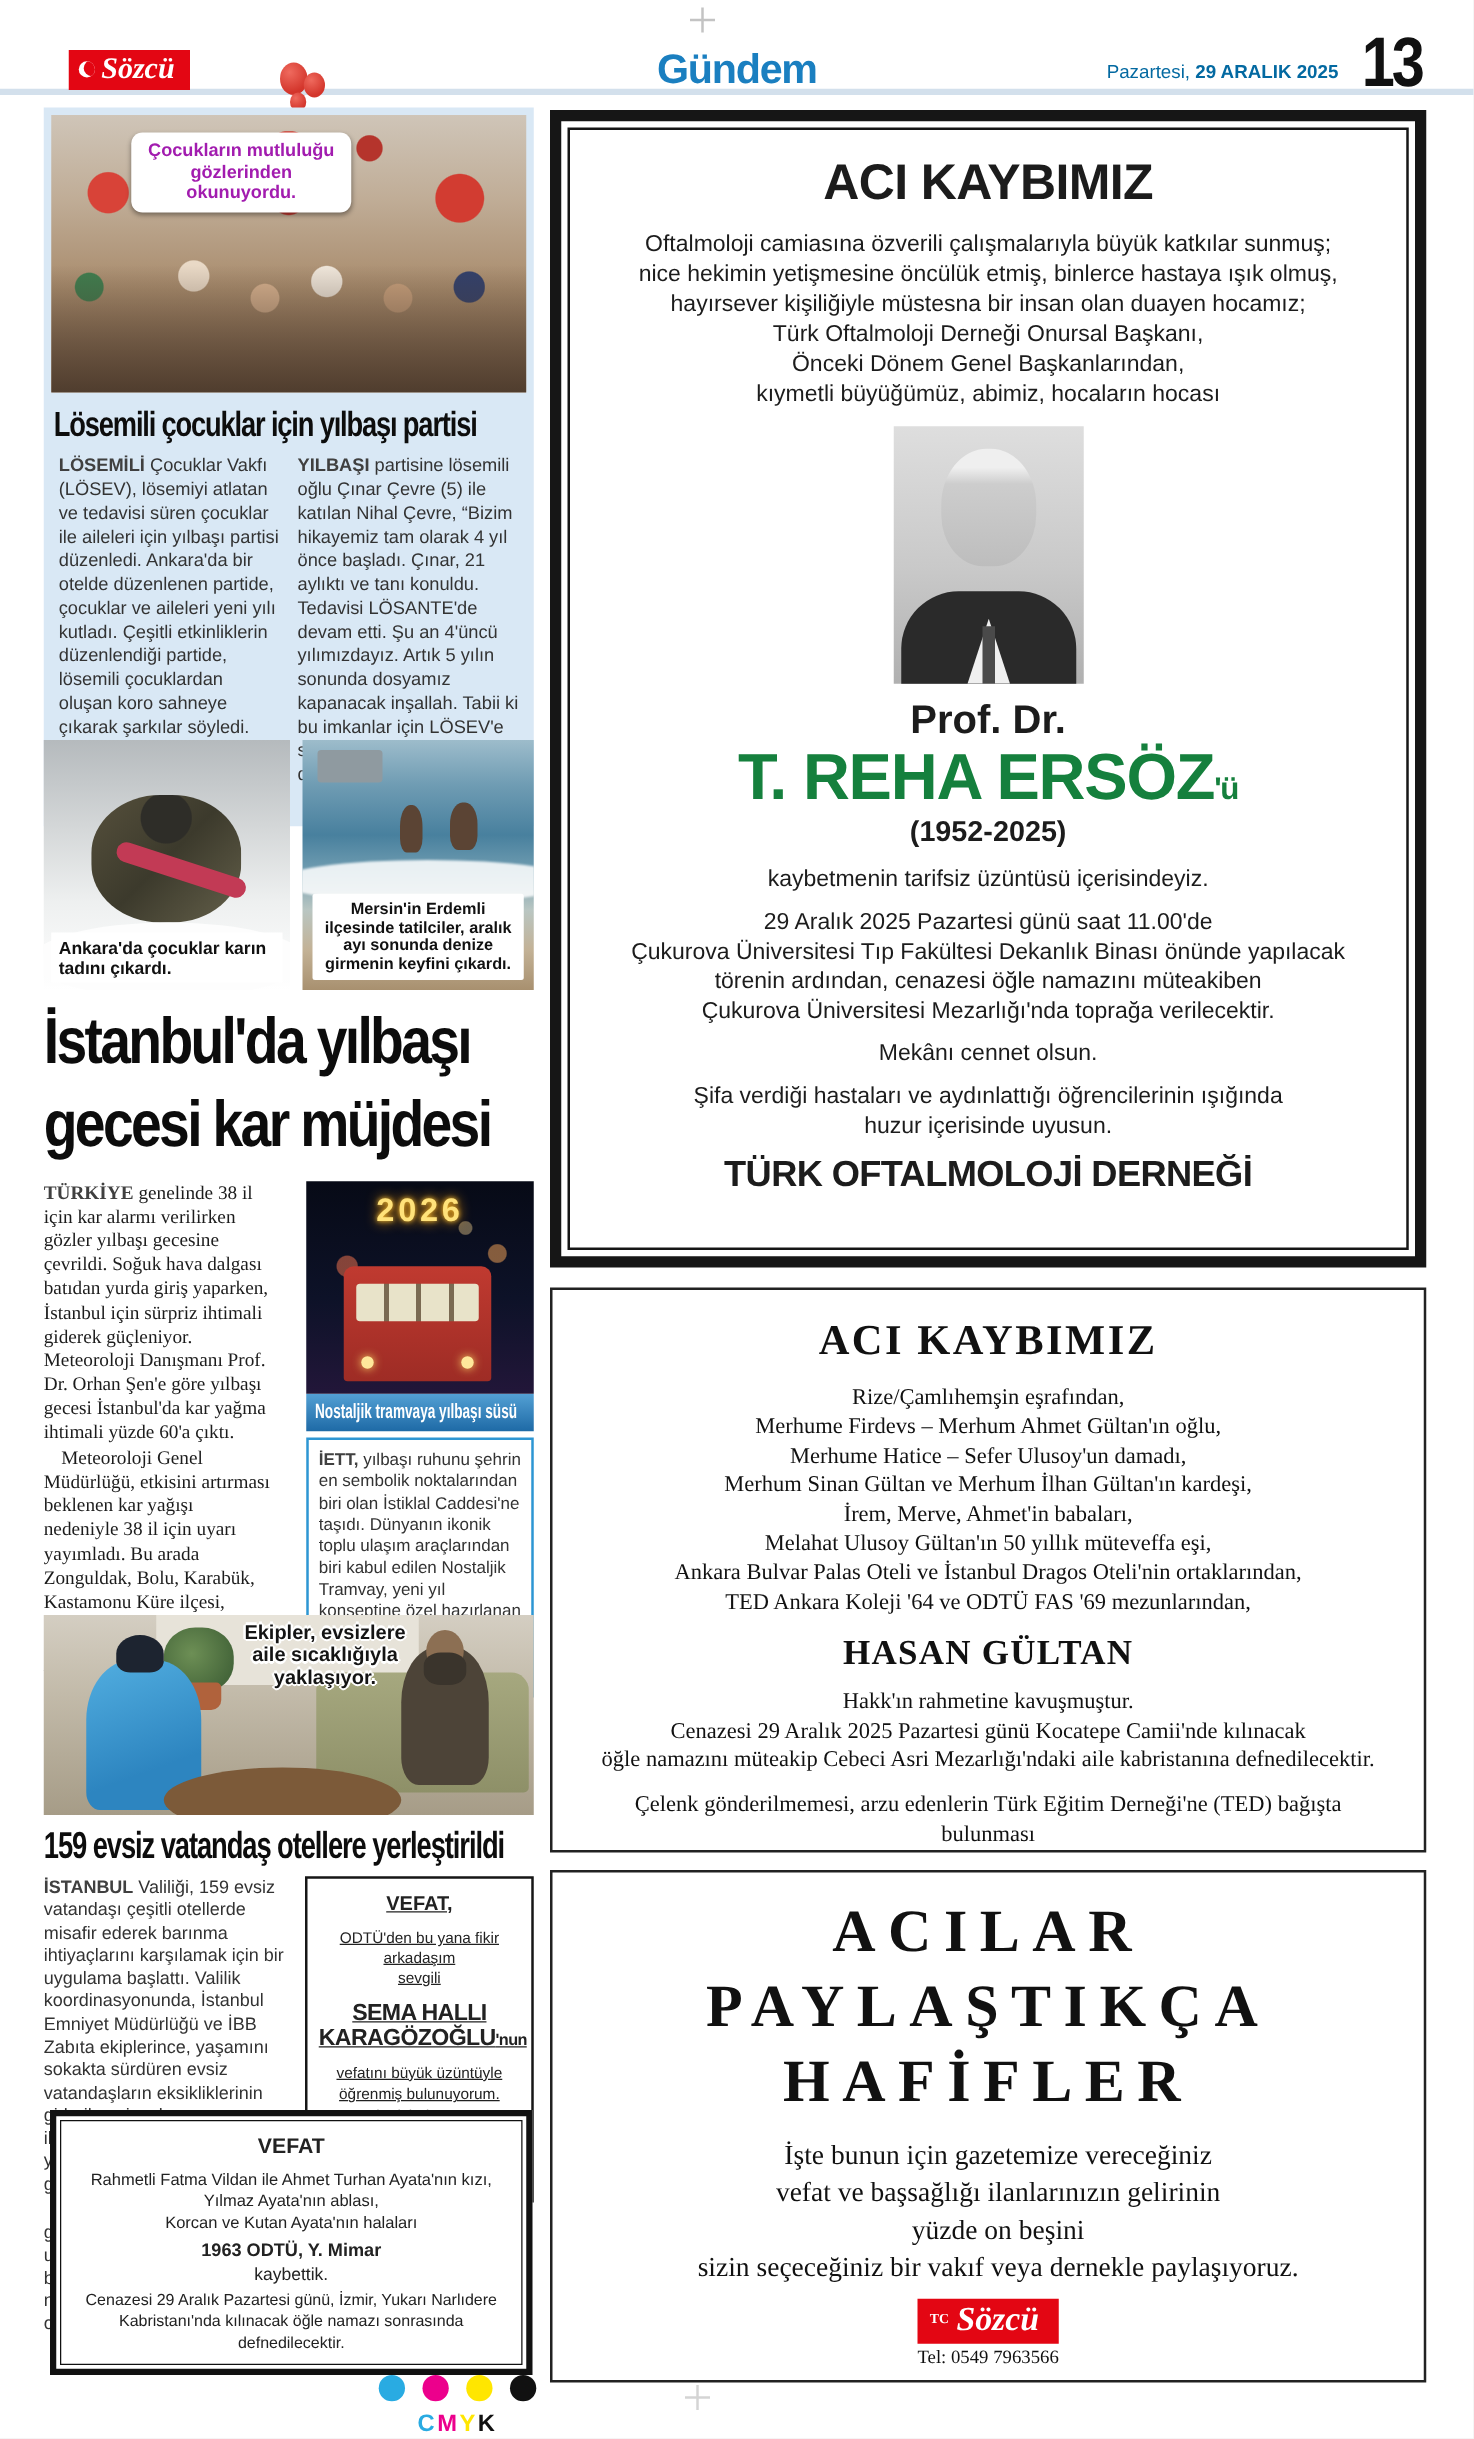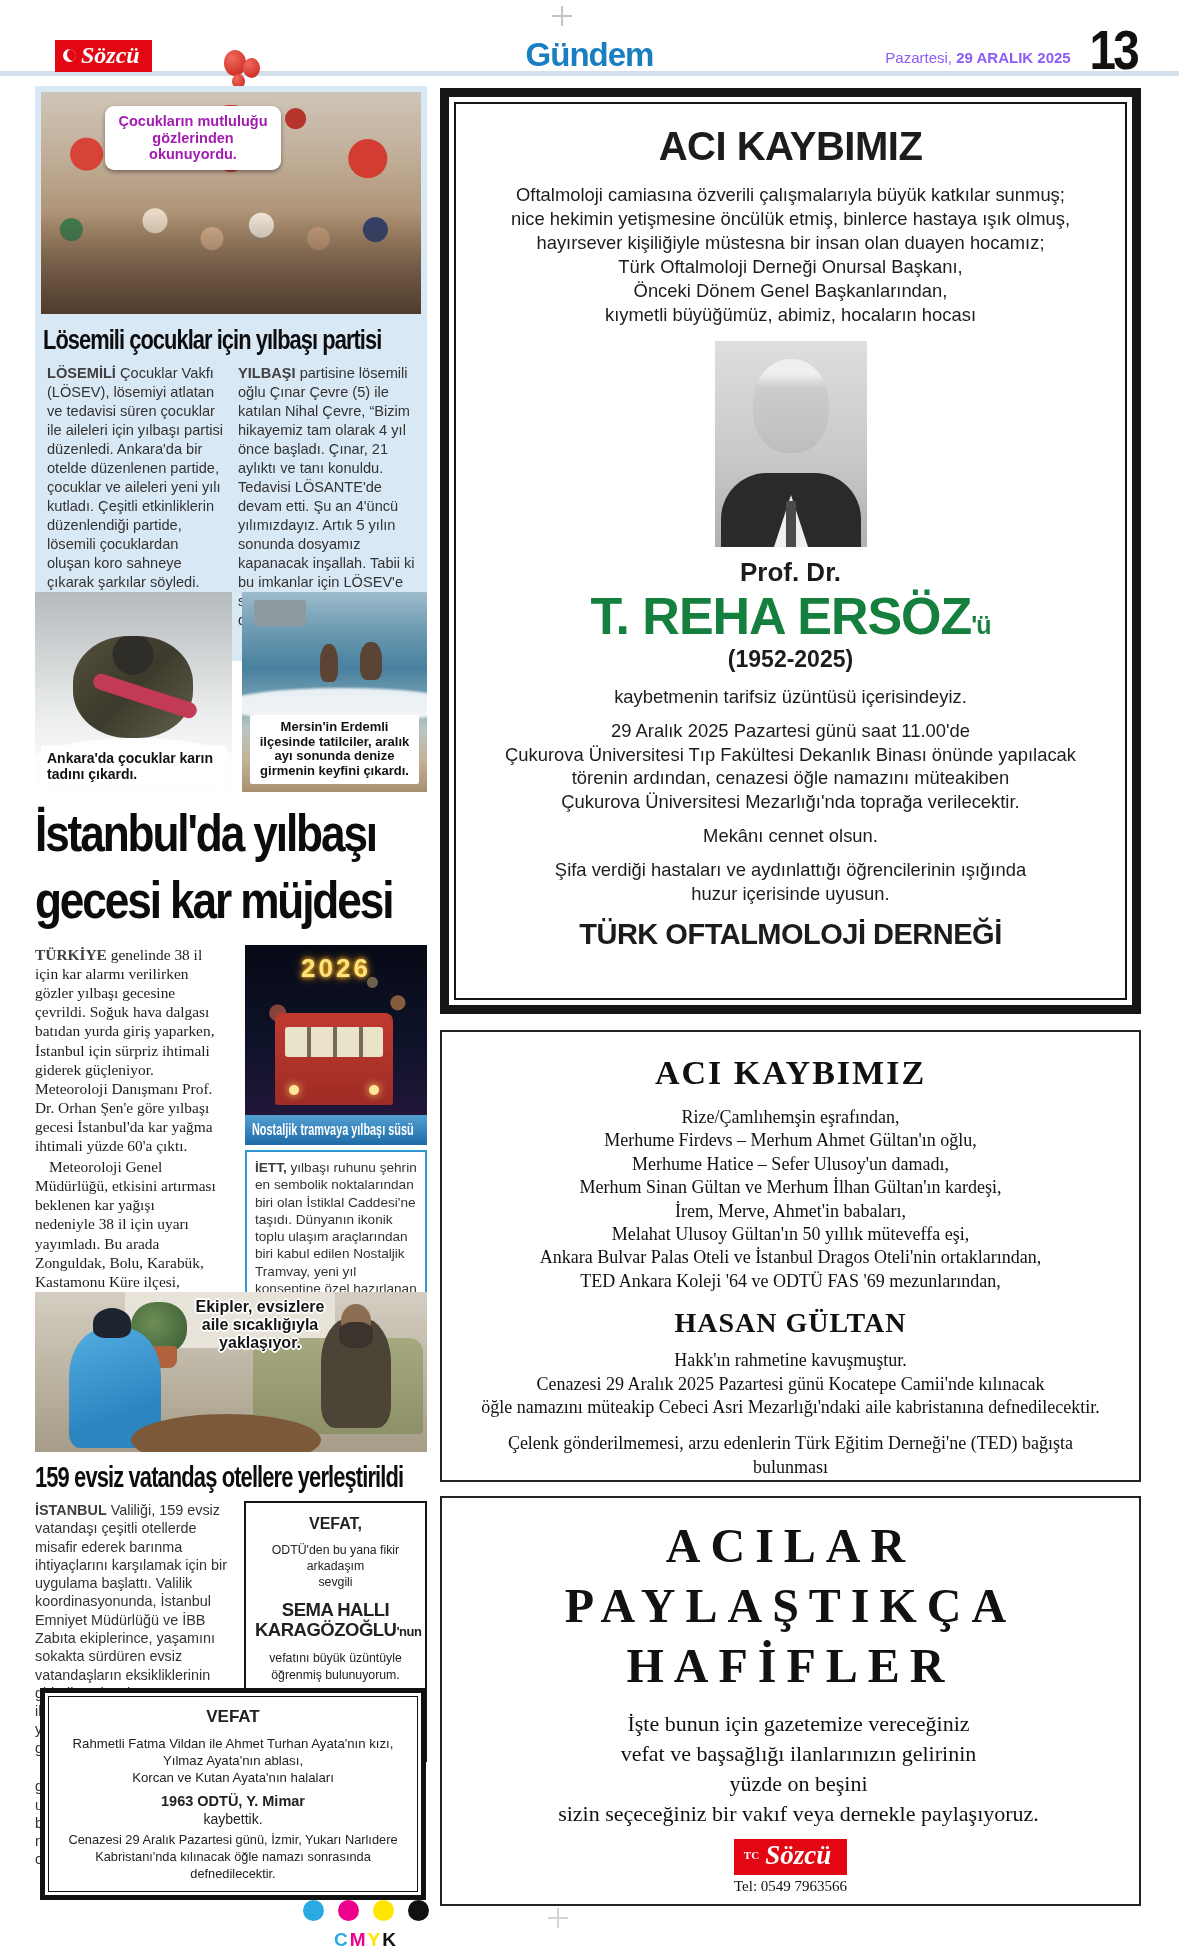--- a/index.html
+++ b/index.html
@@ -18,21 +18,21 @@
   
   .header-rule { position:absolute; left:0; top:71px; width:100%; height:5px; background:#d3e0ec; }
   .logo-box { position:absolute; left:55px; top:40px; height:32px; padding:0 12px 2px 8px;
               background:#e30613; display:flex; align-items:center; gap:5px; }
   .crescent { position:relative; width:13px; height:13px; border-radius:50%; background:#fff; overflow:hidden; flex:0 0 auto; }
   .crescent::after { content:""; position:absolute; left:4px; top:-1px; width:13px; height:13px; border-radius:50%; background:#e30613; }
   .logo-text { color:#fff; font-family:"Liberation Serif", serif; font-style:italic; font-weight:700; font-size:24px; line-height:1; }
   .section-title { position:absolute; left:0; right:0; top:36px; text-align:center;
                    color:#1a7fc0; font-size:33px; font-weight:800; letter-spacing:-1px; }
   .header-right { position:absolute; right:42px; top:26px; display:flex; align-items:flex-end; gap:10px; }
-  .dateline { font-size:15px; color:#8b5cf6; padding-bottom:8px; }
+  .dateline { font-size:15px; color:#0369a1; padding-bottom:8px; }
   .dateline b { font-weight:800; }
   .page-number { font-size:56px; font-weight:700; letter-spacing:-3px; line-height:.85; color:#111;
                  font-family:"Liberation Sans", sans-serif; transform:scaleX(.85); transform-origin:right bottom; }
 
   
   .balloon { position:absolute; border-radius:50%; background:radial-gradient(circle at 35% 30%, #ef6a5e, #d3352b 70%); }
   #bal1 { left:224px; top:50px; width:22px; height:26px; }
   #bal2 { left:243px; top:58px; width:17px; height:20px; }
   #bal3 { left:232px; top:74px; width:13px; height:15px; }
 
@@ -143,21 +143,21 @@
   .homeless-overlay { position:absolute; left:152px; top:6px; width:146px; text-align:center;
     font-weight:800; font-size:16px; line-height:1.12; color:#141414;
     text-shadow:-2px 0 #fff, 2px 0 #fff, 0 -2px #fff, 0 2px #fff, -1px -1px #fff, 1px 1px #fff, -1px 1px #fff, 1px -1px #fff; }
   .homeless-headline { margin:8px 0 7px; font-size:30px; font-weight:800; color:#0d0d0d;
     letter-spacing:-1.2px; white-space:nowrap; transform:scaleX(.73); transform-origin:left center; }
   .homeless-row { display:flex; gap:13px; align-items:flex-start; }
   .homeless-text { width:196px; font-size:14.4px; line-height:1.27; color:#333; }
   .homeless-text p + p { margin-top:2px; text-indent:12px; }
 
   
-  .vefat1 { width:183px; border:2px solid #161616; background:#fff; padding:12px 9px 12px; text-align:center; color:#222; }
+  .vefat1 { width:183px; border:2px solid #161616; background:#fff; padding:12px 9px 12px; text-align:center; color:#222;text-decoration:underline; }
   .vefat1-title { font-weight:800; font-size:16px; margin-bottom:10px; }
   .vefat1-line { font-size:12.3px; line-height:1.3; }
   .vefat1-name { margin:9px 0 9px; font-weight:800; font-size:18.5px; line-height:1.1; letter-spacing:-0.5px; }
   .vefat1-name .suffix { font-size:13px; }
   .vefat1-body { font-size:12.3px; line-height:1.45; }
   .vefat1-sig { margin-top:10px; font-weight:800; font-size:15px; }
 
   .vefat2 { position:absolute; left:40px; top:1688px; width:386px; height:212px; border:5px solid #111; background:#fff; padding:3px; }
   .vefat2-inner { border:1px solid #111; height:100%; padding:10px 12px; text-align:center; color:#222; overflow:hidden; }
   .vefat2-title { font-weight:800; font-size:17px; margin-bottom:8px; }
@@ -189,21 +189,21 @@
   .p-head { position:absolute; left:50%; top:18px; transform:translateX(-50%); width:76px; height:94px;
     border-radius:48% 48% 44% 44%;
     background:linear-gradient(180deg,#efefef 0 16%, #cdcdcd 30%, #bdbdbd 100%); }
   .p-suit { position:absolute; left:50%; bottom:-6px; transform:translateX(-50%); width:140px; height:80px;
     border-radius:46px 46px 0 0; background:#2a2a2a; }
   .p-shirt { position:absolute; left:50%; bottom:0; transform:translateX(-50%);
     width:0; height:0; border-left:17px solid transparent; border-right:17px solid transparent;
     border-bottom:52px solid #efefef; }
   .p-tie { position:absolute; left:50%; bottom:0; transform:translateX(-50%); width:10px; height:46px;
     background:#4a4a4a; }
-  .obit1-prename { font-size:26px; font-weight:700; margin-top:2px; }
+  .obit1-prename { font-size:32px; font-weight:700; margin-top:2px; }
   .obit1-name { font-size:52px; font-weight:800; letter-spacing:-1px; line-height:1.08; color:#15803d; }
   .obit1-name .suffix { font-size:25px; font-weight:700; }
   .obit1-years { font-size:23px; font-weight:700; margin:2px 0 12px; }
   .obit1-block { margin-bottom:10px; }
   .obit1-sig { font-size:29px; font-weight:800; margin-top:12px; letter-spacing:-0.5px; }
 
   
   .obit2 { position:absolute; left:440px; top:1030px; width:701px; height:452px; background:#fff;
     border:2px solid #222; font-family:"Liberation Serif", serif; text-align:center; color:#111;
     padding:22px 30px 0; overflow:hidden; }

